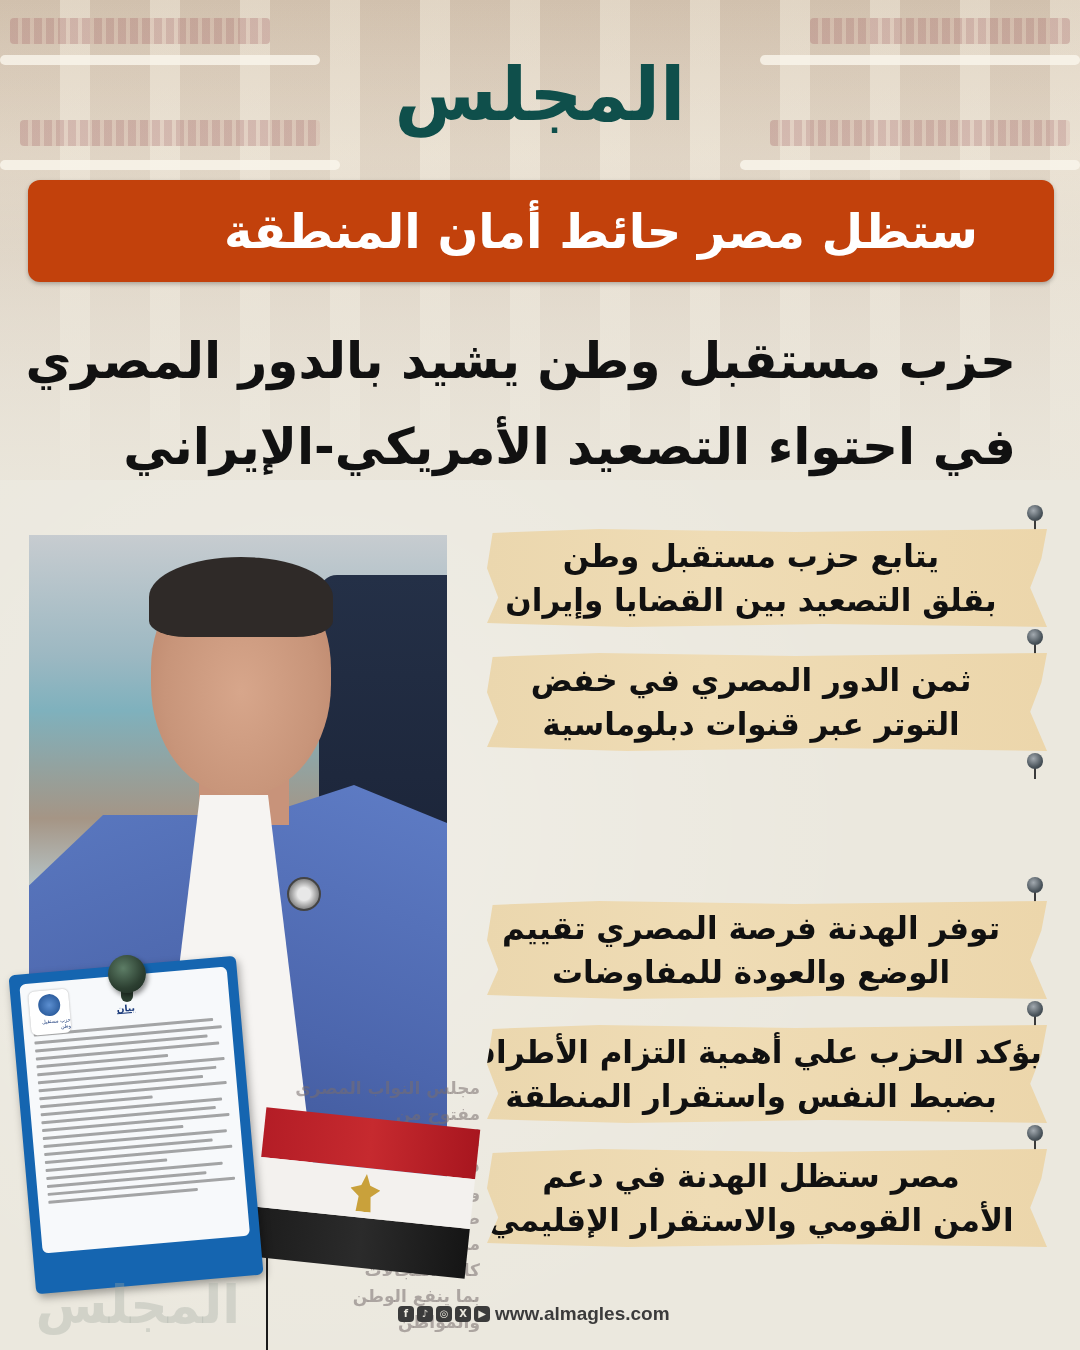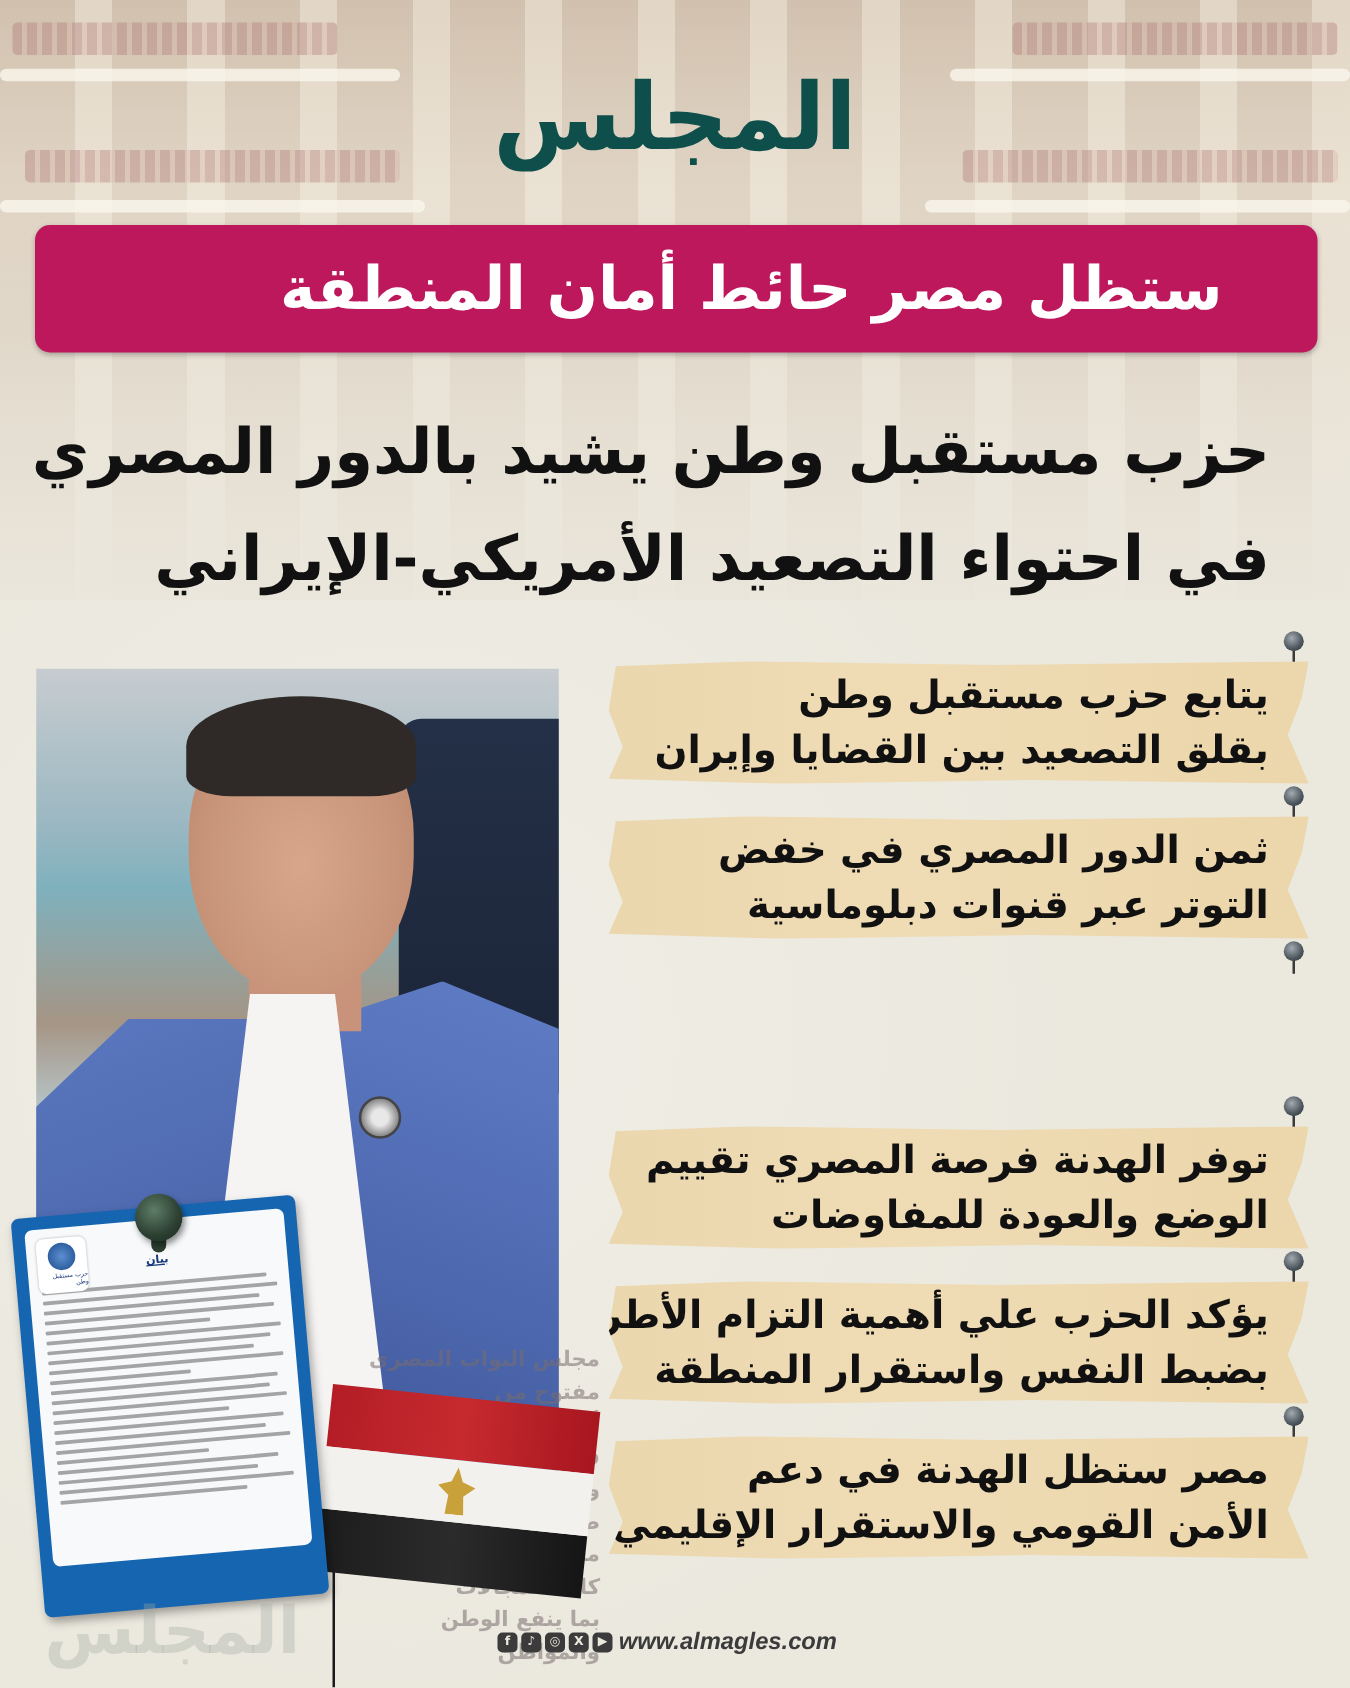--- a/index.html
+++ b/index.html
@@ -40,21 +40,21 @@
   }
   .logo-text {
     font-family: "DejaVu Sans", sans-serif; font-weight: bold;
     font-size: 74px; color: #0f4f4b; letter-spacing: -2px;
     direction: rtl; line-height: 1;
   }
 
   
   .banner {
     position: absolute; left: 28px; top: 180px; width: 1026px; height: 102px;
-    background: #be185d; border-radius: 12px;
+    background: #c2410c; border-radius: 12px;
     box-shadow: 0 2px 4px rgba(0,0,0,0.25);
     display: flex; align-items: center; justify-content: center;
   }
   .banner-text {
     color: #ffffff; font-weight: bold; font-size: 48px; direction: rtl;
     margin-left: 120px;
   }
 
   
   .headline {
@@ -187,40 +187,39 @@
     background: radial-gradient(circle at 40% 35%, #a3aab0, #4b555c 60%, #2b3238);
   }
   .pin-stem {
     position: absolute; right: 19px; top: 14px; width: 2px; height: 12px; background: #3a3a3a;
   }
   .strip {
     position: absolute; right: 8px; top: 24px; width: 560px; height: 98px;
     background: linear-gradient(90deg, #ebd7ae 0%, #efdcb5 40%, #ecd6ab 100%);
     clip-path: polygon(1% 4%, 20% 0, 55% 3%, 100% 0, 99% 30%, 97% 60%, 100% 100%, 60% 97%, 25% 100%, 0 96%, 2% 70%, 0 40%);
     display: flex; flex-direction: column; justify-content: center;
-    direction: rtl; text-align: right; padding-right: 32px;
+    direction: rtl; text-align: right; padding-right: 32px; align-items: center;
   }
   .strip-line {
     font-weight: bold; font-size: 31px; color: #111111; line-height: 44px; white-space: nowrap;
   }
 
   
   .footer {
     position: absolute; left: 398px; top: 1302px; height: 24px;
     display: flex; align-items: center; gap: 3px;
   }
   .social-icon {
     width: 16px; height: 16px; border-radius: 4px; background: #3b3b3b;
     color: #ebe8de; font-size: 10px; font-weight: bold; line-height: 16px; text-align: center;
     font-family: "DejaVu Sans", sans-serif;
   }
   .footer-url {
     font-family: "Liberation Sans", sans-serif; font-weight: bold; font-size: 19px; color: #3b3b3b;
     margin-left: 2px;
-    font-style: italic;
   }
 </style>
 </head>
 <body>
 
 <div class="bg-hall">
   <div class="bg-seats" style="left:10px;top:18px;width:260px;"></div>
   <div class="bg-balcony" style="left:0;top:55px;width:320px;"></div>
   <div class="bg-seats" style="left:20px;top:120px;width:300px;"></div>
   <div class="bg-balcony" style="left:0;top:160px;width:340px;"></div>

